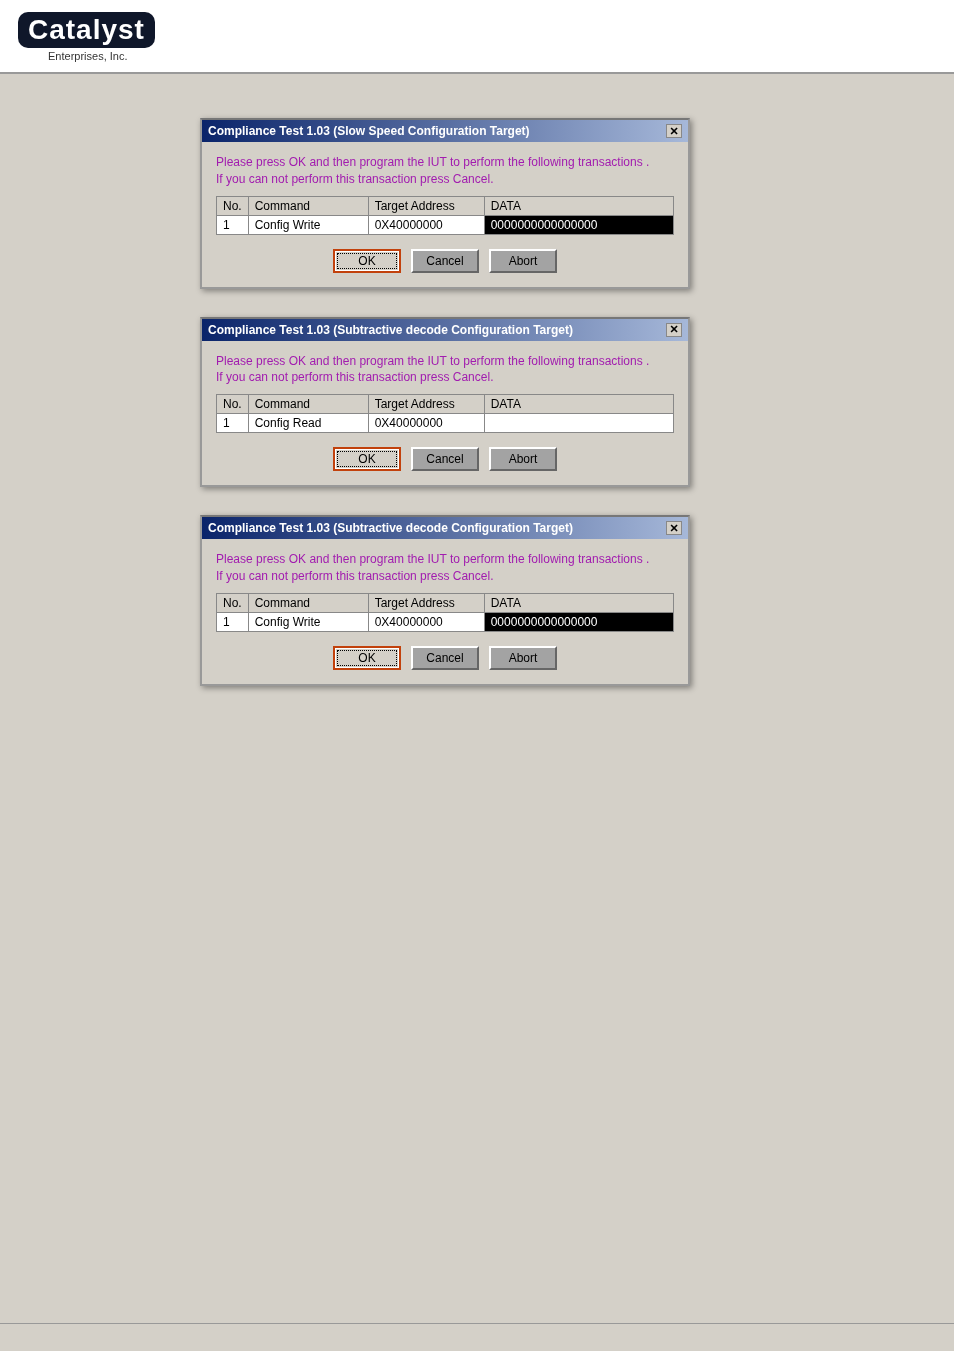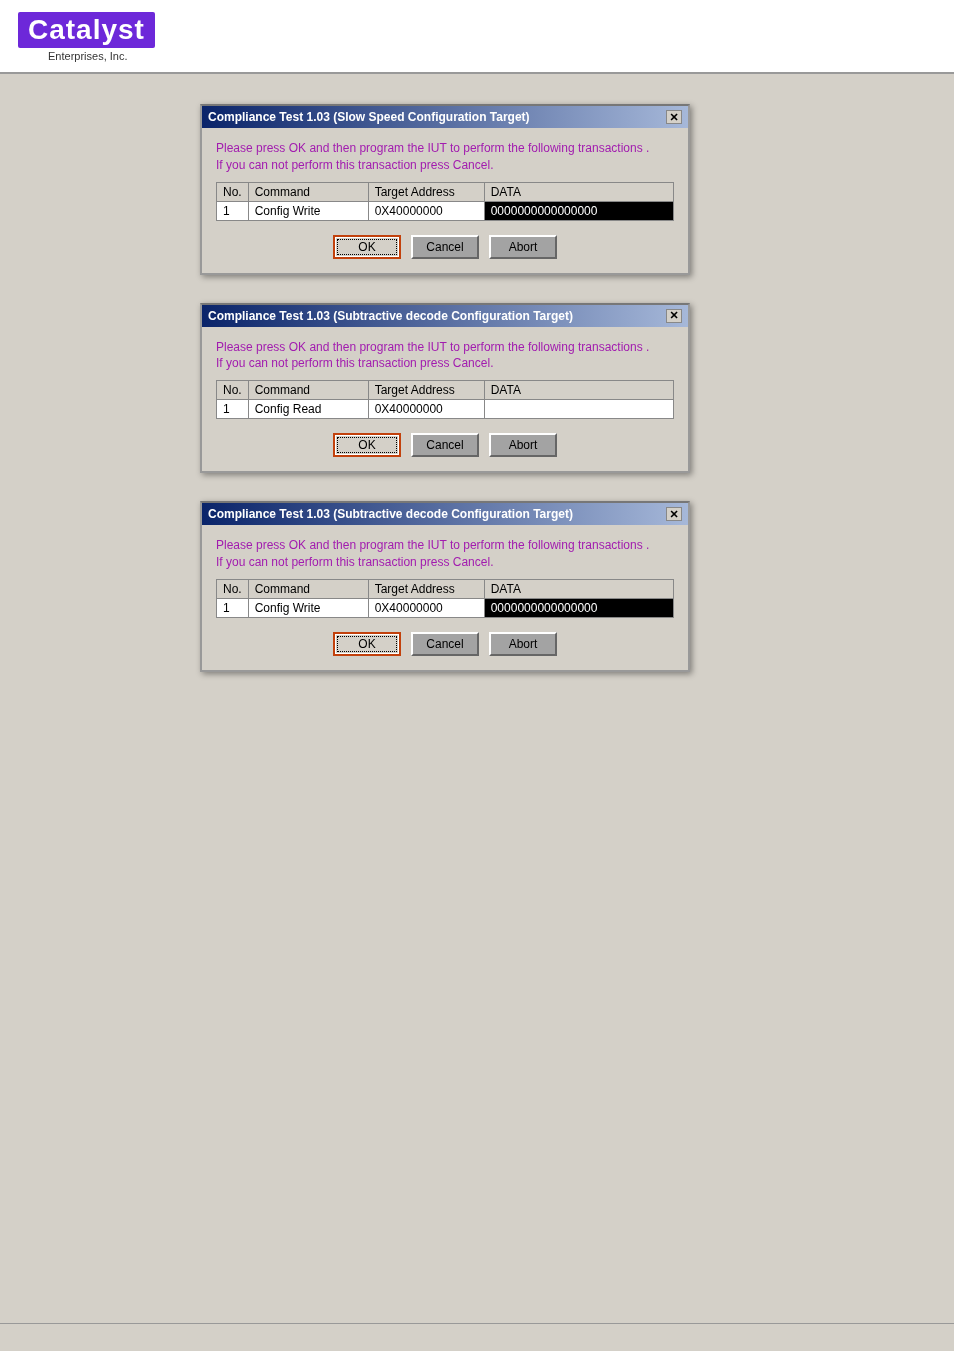--- a/index.html
+++ b/index.html
@@ -13,45 +13,45 @@
 
     
     .header {
       background: #fff;
       border-bottom: 2px solid #999;
       padding: 12px 18px 10px 18px;
       display: flex;
       align-items: center;
     }
     .logo-box {
-      background: #6d28d9;
+      background: #0f172a;
       color: #fff;
       font-size: 28px;
       font-weight: 900;
       font-family: 'Arial Black', Arial, sans-serif;
       padding: 4px 10px;
       letter-spacing: 1px;
-      border-radius: 2px;
+      border-radius: 10px;
       line-height: 1;
     }
     .logo-tagline {
       font-size: 11px;
       color: #333;
       margin-left: 2px;
       margin-top: 2px;
       display: block;
       padding-left: 28px;
     }
     .header-right {
       flex: 1;
     }
 
     
     .main {
-      padding: 30px 200px;
+      padding: 44px 200px;
       display: flex;
       flex-direction: column;
       gap: 28px;
     }
 
     
     .dialog {
       background: #d4d0c8;
       border: 2px solid #999;
       border-top: 2px solid #777;

